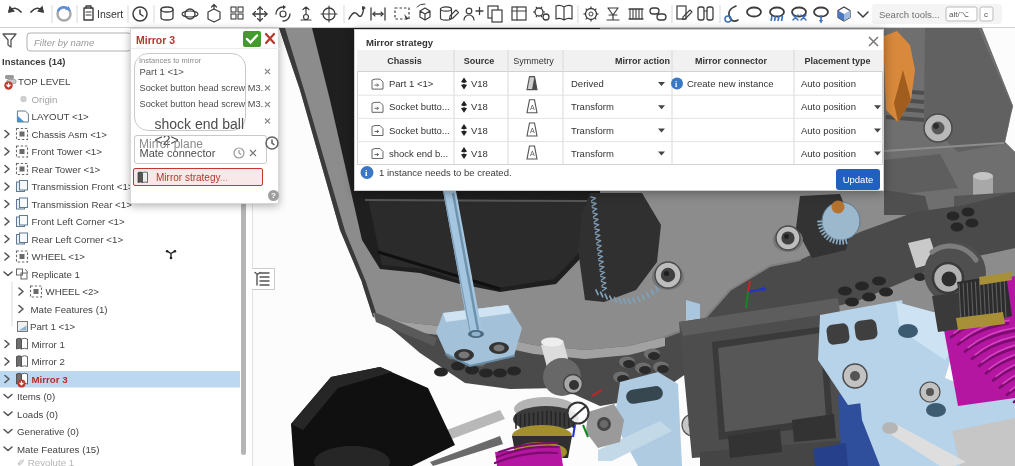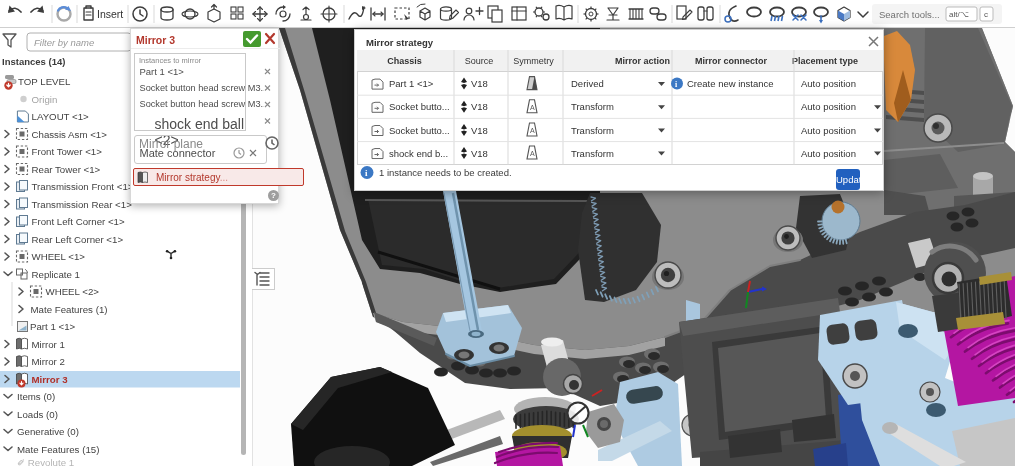--- a/index.html
+++ b/index.html
@@ -397,21 +397,21 @@
    <svg width="18" height="16">
         <path d="M4 8 l3.5 3.5 L14 4.5" stroke="#fff" stroke-width="2.4" fill="none" stroke-linecap="round"></path>
       </svg>
  </div>
  <div style="position:absolute;left:133px;top:1px;width:12px;height:16px">
    <svg width="12" height="16">
         <path d="M2 4 L10 13 M10 4 L2 13" stroke="#b3382d" stroke-width="2.2" stroke-linecap="round"></path>
       </svg>
  </div>
  <div style="position:absolute;left:0;top:18.5px;width:149px;border-top:1px solid #ececec"></div>
- <div style="position:absolute;left:2.5px;top:24px;width:112px;height:78px;border:1px solid #c9c9c9;border-radius:0">
+ <div style="position:absolute;left:2.5px;top:24px;width:112px;height:78px;border:1px solid #c9c9c9;border-radius:14px">
    <div style="position:absolute;left:4.5px;top:2px;font-size:7.5px;color:#8a8a8a">Instances to mirror</div>
    <div style="position:absolute;left:5px;top:12px;font-size:9.5px;color:#4d4d4d;width:120px;white-space:nowrap;overflow:hidden">Part 1 &lt;1&gt;</div>
    <div style="position:absolute;left:5px;top:28.5px;font-size:9.2px;color:#4d4d4d;width:124px;white-space:nowrap;overflow:hidden">Socket button head screw M3...</div>
    <div style="position:absolute;left:5px;top:45px;font-size:9.2px;color:#4d4d4d;width:124px;white-space:nowrap;overflow:hidden">Socket button head screw M3...</div>
    <div style="position:absolute;left:20px;top:61.5px;font-size:14px;color:#4d4d4d">shock end ball &lt;2&gt;</div>
    <svg width="144" height="78" style="position:absolute;left:0;top:0">
      <path d="M130 15 l5 5 m0 -5 l-5 5 M130 31.5 l5 5 m0 -5 l-5 5 M130 48 l5 5 m0 -5 l-5 5 M130 64.5 l5 5 m0 -5 l-5 5" stroke="#8a8a8a" stroke-width="1.1"></path>
    </svg>
  </div>
  <div style="position:absolute;left:2.5px;top:105.5px;width:133px;height:29px;border:1px solid #c9c9c9;border-radius:3px">
@@ -420,43 +420,43 @@
    <svg width="133" height="29" style="position:absolute;left:0;top:0">
      <circle cx="104" cy="17" r="5" fill="none" stroke="#999" stroke-width="1.2"></circle>
      <path d="M104 14 v3 l2 1.5" stroke="#999" stroke-width="1.2" fill="none"></path>
      <path d="M115 14 l6 6 m0 -6 l-6 6" stroke="#777" stroke-width="1.2"></path>
    </svg>
  </div>
  <svg width="16" height="16" style="position:absolute;left:134px;top:107px">
    <circle cx="7" cy="7" r="6" fill="none" stroke="#666" stroke-width="1.6"></circle>
    <path d="M7 3.5 v3.5 l2.5 2" stroke="#666" stroke-width="1.6" fill="none"></path>
  </svg>
- <div style="position:absolute;left:2px;top:138.5px;width:171px;height:18px;border:1px solid #c0392b;background:#f8e9e8;border-radius:2px">
+ <div style="position:absolute;left:2px;top:138.5px;width:130px;height:18px;border:1px solid #c0392b;background:#f8e9e8;border-radius:2px">
    <svg width="14" height="14" style="position:absolute;left:3px;top:2px">
      <path d="M1 1.5 q2.5 -1 4.5 0 v10 q-2 -1 -4.5 0 z" fill="#555" stroke="#333" stroke-width="0.7"></path>
      <path d="M5.5 1.5 q2.5 -1 5 0 v10 q-2.5 -1 -5 0 z" fill="#eee" stroke="#333" stroke-width="0.7"></path>
    </svg>
    <div style="position:absolute;left:22px;top:3px;font-size:10px;color:#b3382d">Mirror strategy<span style="color:#d98a84">...</span></div>
  </div>
  <div style="position:absolute;left:137px;top:161px;width:11px;height:11px;border-radius:50%;background:#9e9e9e;color:#fff;
   font-size:8px;font-weight:bold;text-align:center;line-height:11px">?</div>
 </div>
 <div class="abs" style="left:354px;top:29px;width:530px;height:162px;background:#fff;box-shadow:0 2px 10px rgba(0,0,0,.35);border:1px solid #cfcfcf">
     <div style="position:absolute;left:11px;top:7px;font-size:9.5px;font-weight:bold;color:#333">Mirror strategy</div>
     <svg width="14" height="14" style="position:absolute;left:512px;top:5px">
       <path d="M2 2 L11 11 M11 2 L2 11" stroke="#777" stroke-width="1.5"></path>
     </svg>
     <div style="position:absolute;left:2px;top:20px;width:526px;height:114.5px;border:1px solid #d2d2d2"></div>
     <div style="position:absolute;left:2px;top:20px;width:526px;height:22px;background:#f1f1f1;border-bottom:1px solid #d2d2d2"></div>
     <div style="position:absolute;left:2px;top:26px;width:95px;text-align:center;font-size:9px;font-weight:bold;color:#333">Chassis</div>
-    <div style="position:absolute;left:97px;top:26px;width:54px;text-align:center;font-size:9px;font-weight:normal;color:#333">Source</div>
+    <div style="position:absolute;left:97px;top:26px;width:54px;text-align:center;font-size:9px;font-weight:bold;color:#333">Source</div>
     <div style="position:absolute;left:151px;top:26px;width:55px;text-align:center;font-size:9px;font-weight:normal;color:#333">Symmetry</div>
     <div style="position:absolute;left:206px;top:26px;width:109px;text-align:right;font-size:9px;font-weight:bold;color:#333">Mirror action</div>
     <div style="position:absolute;left:315px;top:26px;width:122px;text-align:center;font-size:9px;font-weight:bold;color:#333">Mirror connector</div>
-    <div style="position:absolute;left:437px;top:26px;width:91px;font-size:9px;font-weight:bold;color:#333">Placement type</div>
+    <div style="position:absolute;left:437px;top:26px;width:91px;text-align:center;font-size:9px;font-weight:bold;color:#333">Placement type</div>
     <svg style="position:absolute;left:0px;top:0px" width="530" height="162" viewBox="0 0 530 162">
       <line x1="99.0" y1="20.0" x2="99.0" y2="134.5" stroke="#d9d9d9" stroke-width="1"></line>
       <line x1="153.0" y1="20.0" x2="153.0" y2="134.5" stroke="#d9d9d9" stroke-width="1"></line>
       <line x1="208.0" y1="20.0" x2="208.0" y2="134.5" stroke="#d9d9d9" stroke-width="1"></line>
       <line x1="317.0" y1="20.0" x2="317.0" y2="134.5" stroke="#d9d9d9" stroke-width="1"></line>
       <line x1="439.0" y1="20.0" x2="439.0" y2="134.5" stroke="#d9d9d9" stroke-width="1"></line>
       <line x1="2.0" y1="65.2" x2="528.0" y2="65.2" stroke="#e3e3e3" stroke-width="1"></line>
       <line x1="2.0" y1="88.4" x2="528.0" y2="88.4" stroke="#e3e3e3" stroke-width="1"></line>
       <line x1="2.0" y1="111.6" x2="528.0" y2="111.6" stroke="#e3e3e3" stroke-width="1"></line>
       <g transform="translate(16,47.1)">
@@ -526,14 +526,14 @@
       <text x="216" y="126.55" font-size="9.5" fill="#333" font-family="Liberation Sans">Transform</text>
       <polygon points="303.0,121.5 310.0,121.5 306.5,125.5" fill="#444"></polygon>
       <text x="446" y="126.55" font-size="9.5" fill="#333" font-family="Liberation Sans">Auto position</text>
       <polygon points="519.0,121.5 526.0,121.5 522.5,125.5" fill="#444"></polygon>
       <text x="34" y="126.55" font-size="9.5" fill="#333" font-family="Liberation Sans">shock end b...</text>
       <text x="116" y="126.55" font-size="9.5" fill="#333" font-family="Liberation Sans">V18</text>
       <circle cx="12.0" cy="142.5" r="6.5" fill="#3b78c4"></circle>
       <text x="10" y="145.6" font-size="9" font-weight="bold" fill="#fff" font-family="Liberation Serif">i</text>
       <text x="24" y="146" font-size="9.5" fill="#3a3a3a" font-family="Liberation Sans">1 instance needs to be created.</text>
     </svg>
-    <div style="position:absolute;left:481px;top:138.5px;width:24px;height:21px;background:#2160bf;border-radius:3px;
+    <div style="position:absolute;left:481px;top:138.5px;width:44px;height:21px;background:#2160bf;border-radius:3px;
  color:#fff;font-size:9.5px;text-align:center;line-height:21px">Update</div>
   </div>
 </body></html>

